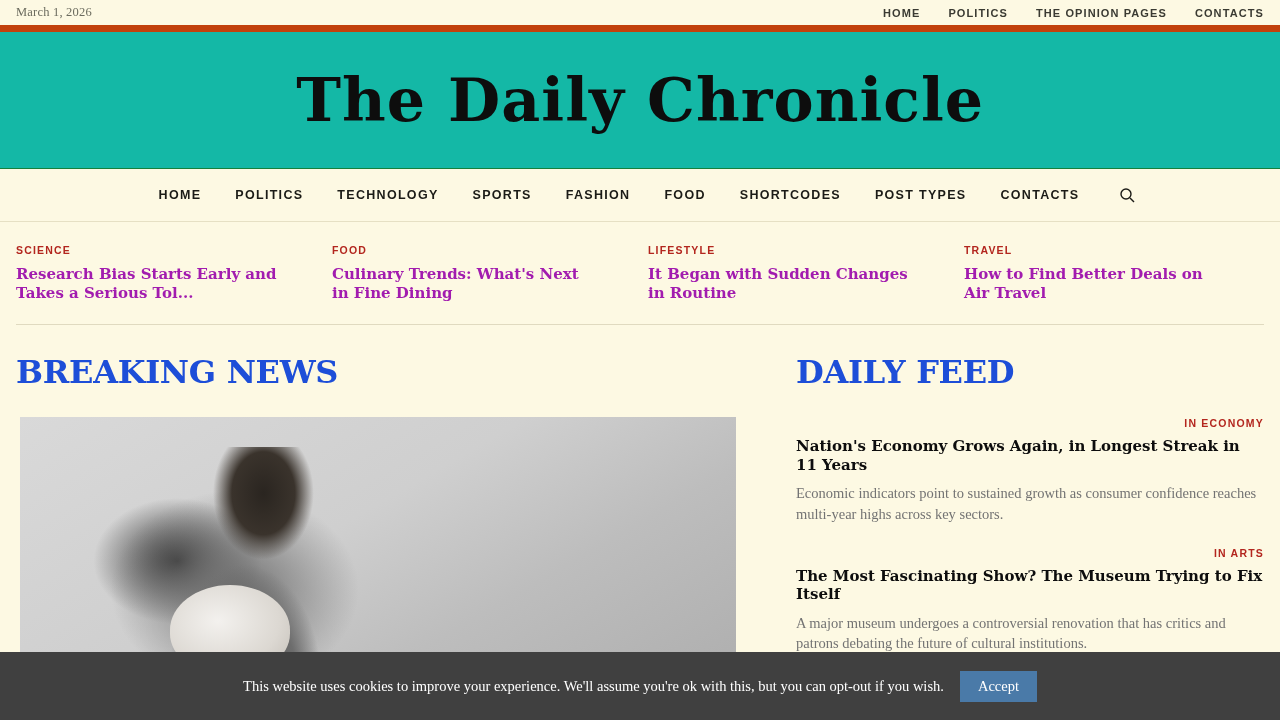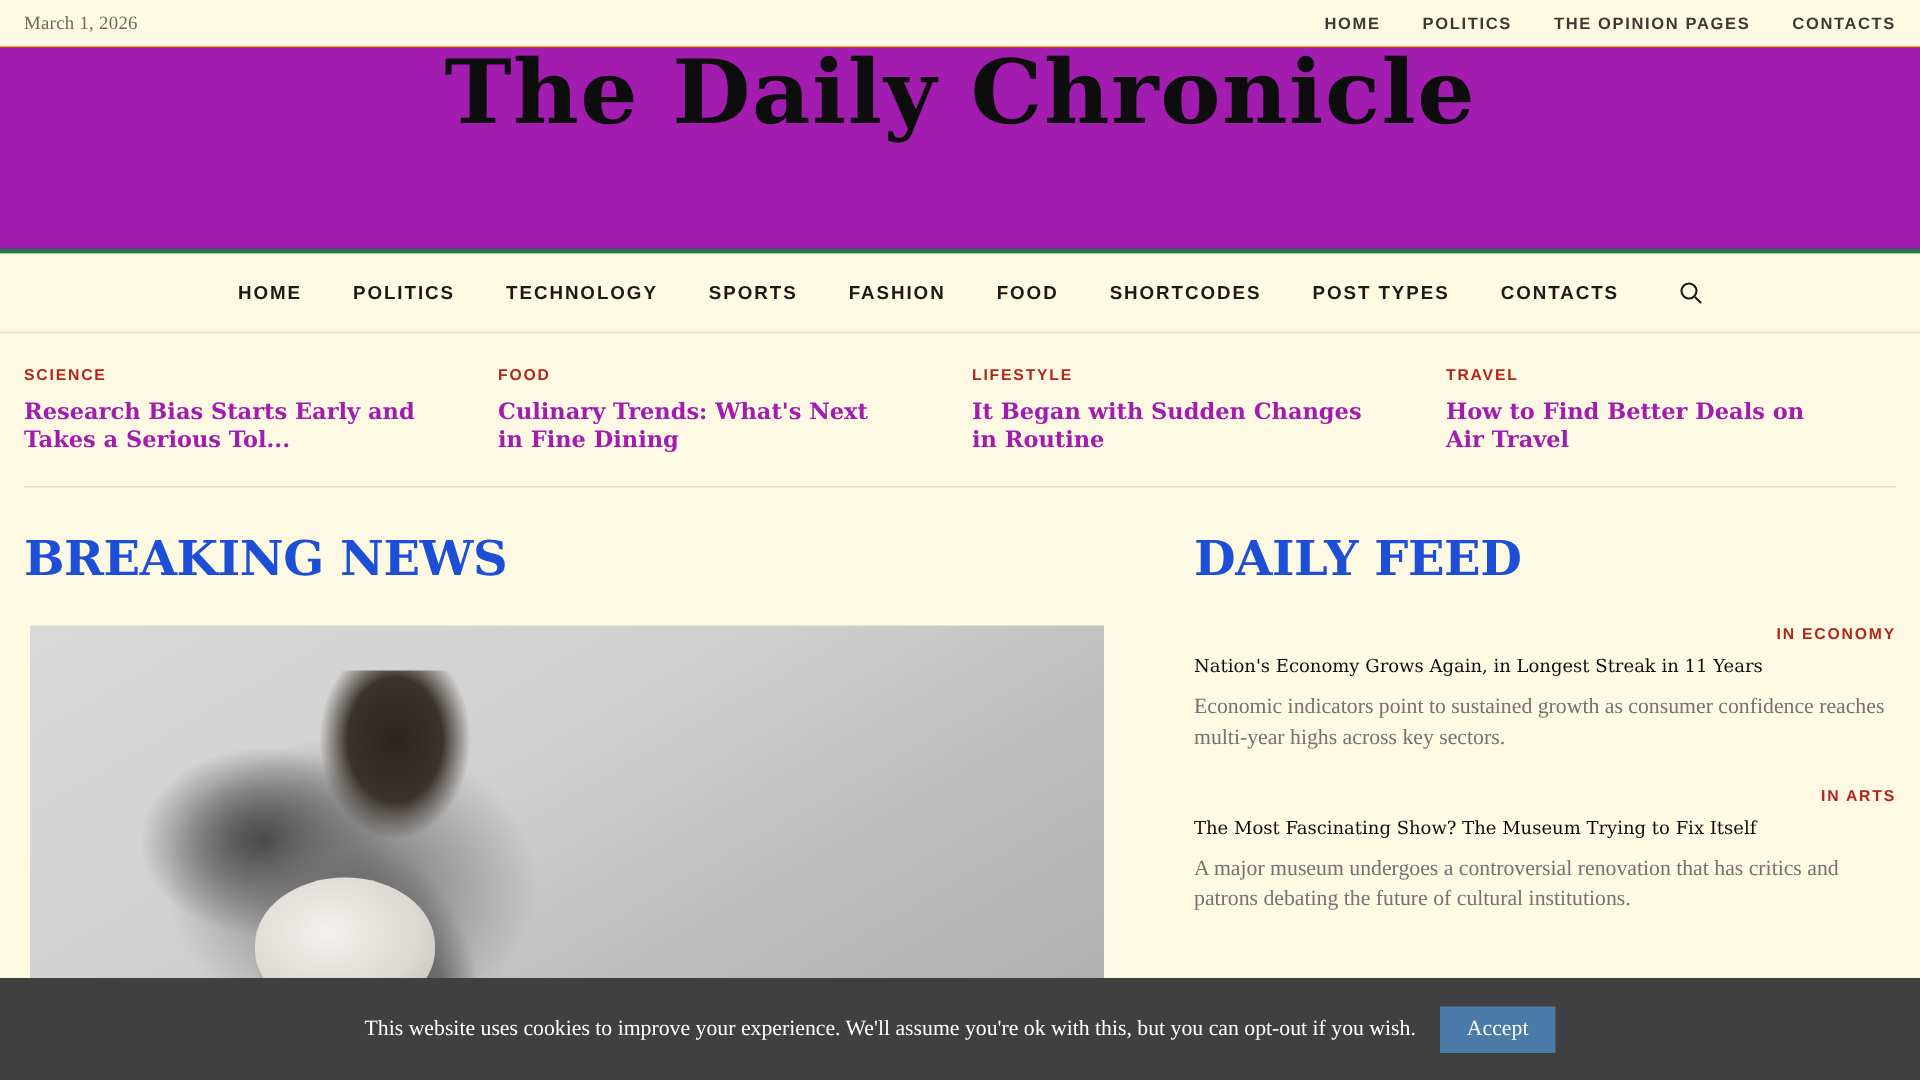--- a/index.html
+++ b/index.html
@@ -8,21 +8,21 @@
     width: 1280px; height: 720px;
     overflow: hidden;
     background: #fdf9e3;
     font-family: "Liberation Serif", serif;
     color: #1a1a1a;
   }
 
   
   .topbar {
     height: 32px;
-    border-bottom: 1px solid #c2410c;
+    border-bottom: 7px solid #c2410c;
     display: flex;
     align-items: center;
     justify-content: space-between;
     padding: 0 16px;
     background: #fdf9e3;
     gap: 36px;
   }
   .topbar-date {
     font-family: "Liberation Serif", serif;
     font-size: 12.5px;
@@ -40,23 +40,24 @@
     letter-spacing: 1.1px;
     color: #3a3a32;
     text-decoration: none;
     font-weight: 700;
   }
 
   
   .masthead {
     height: 137px;
     display: flex;
+    align-items: center;
     justify-content: center;
-    border-bottom: 3px solid #15803d;
-    background: #a21caf;
+    border-bottom: 1px solid #15803d;
+    background: #14b8a6;
   }
   .masthead-title {
     font-family: "DejaVu Serif", serif;
     font-weight: 700;
     font-size: 59px;
     letter-spacing: 1px;
     color: #0d0d0d;
     line-height: 1;
     font-style: normal;
     transform: scaleX(1.02);
@@ -176,22 +177,22 @@
     font-family: "Liberation Sans", sans-serif;
     font-size: 10.5px;
     font-weight: 700;
     letter-spacing: 1.2px;
     color: #b3261e;
     margin-bottom: 8px;
     text-align: right;
   }
   .feed-title {
     font-family: "DejaVu Serif", serif;
-    font-weight: 400;
-    font-size: 12px;
+    font-weight: 700;
+    font-size: 15px;
     line-height: 1.22;
     color: #0d0d0d;
     margin-bottom: 9px;
   }
   .feed-excerpt {
     font-family: "Liberation Serif", serif;
     font-size: 14.5px;
     line-height: 1.42;
     color: #737373;
     max-width: 470px;

